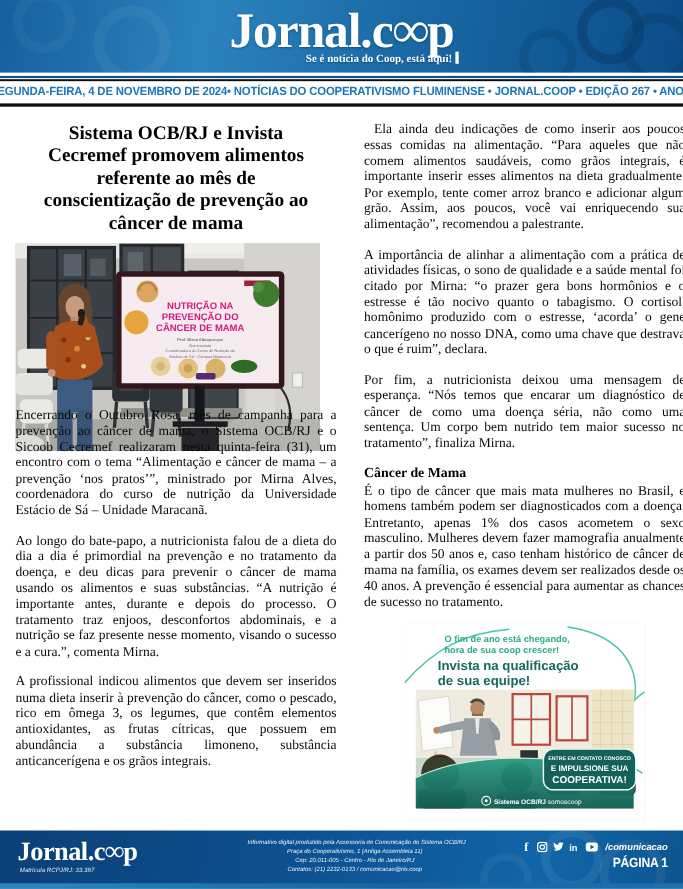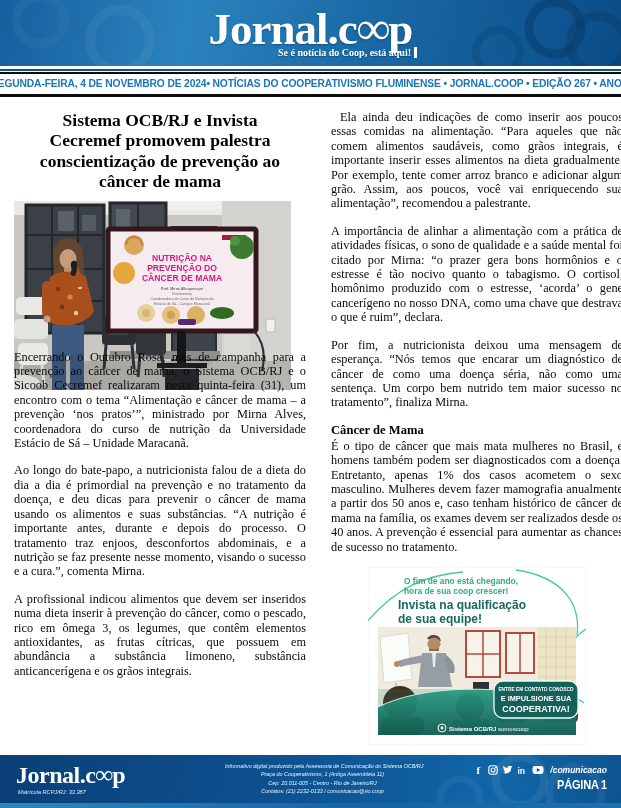--- a/index.html
+++ b/index.html
@@ -102,21 +102,22 @@
 <div class="rule-blue"></div>
 <div class="rule-black-top"></div>
 <div class="dateband">
   <span>SEGUNDA-FEIRA, 4 DE NOVEMBRO DE 2024• NOTÍCIAS DO COOPERATIVISMO FLUMINENSE • JORNAL.COOP • EDIÇÃO 267 • ANO 2</span>
 </div>
 <div class="rule-black-bottom"></div>
 
 <div class="col col-left">
   <div class="headline">
     <div>Sistema OCB/RJ e Invista</div>
-    <div>Cecremef promovem palestra</div>
+    <div>Cecremef promovem alimentos</div>
+    <div>referente ao mês de</div>
     <div>conscientização de prevenção ao</div>
     <div>câncer de mama</div>
   </div>
 
   <div class="photo-wrap">
     <svg viewBox="0 0 277 189" width="277" height="189">
       <rect x="0" y="0" width="277" height="189" fill="#c8c7c2"></rect>
       <rect x="0" y="0" width="277" height="14" fill="#eae9e5"></rect>
       <rect x="150" y="0" width="127" height="9" fill="#f0efeb"></rect>
 

